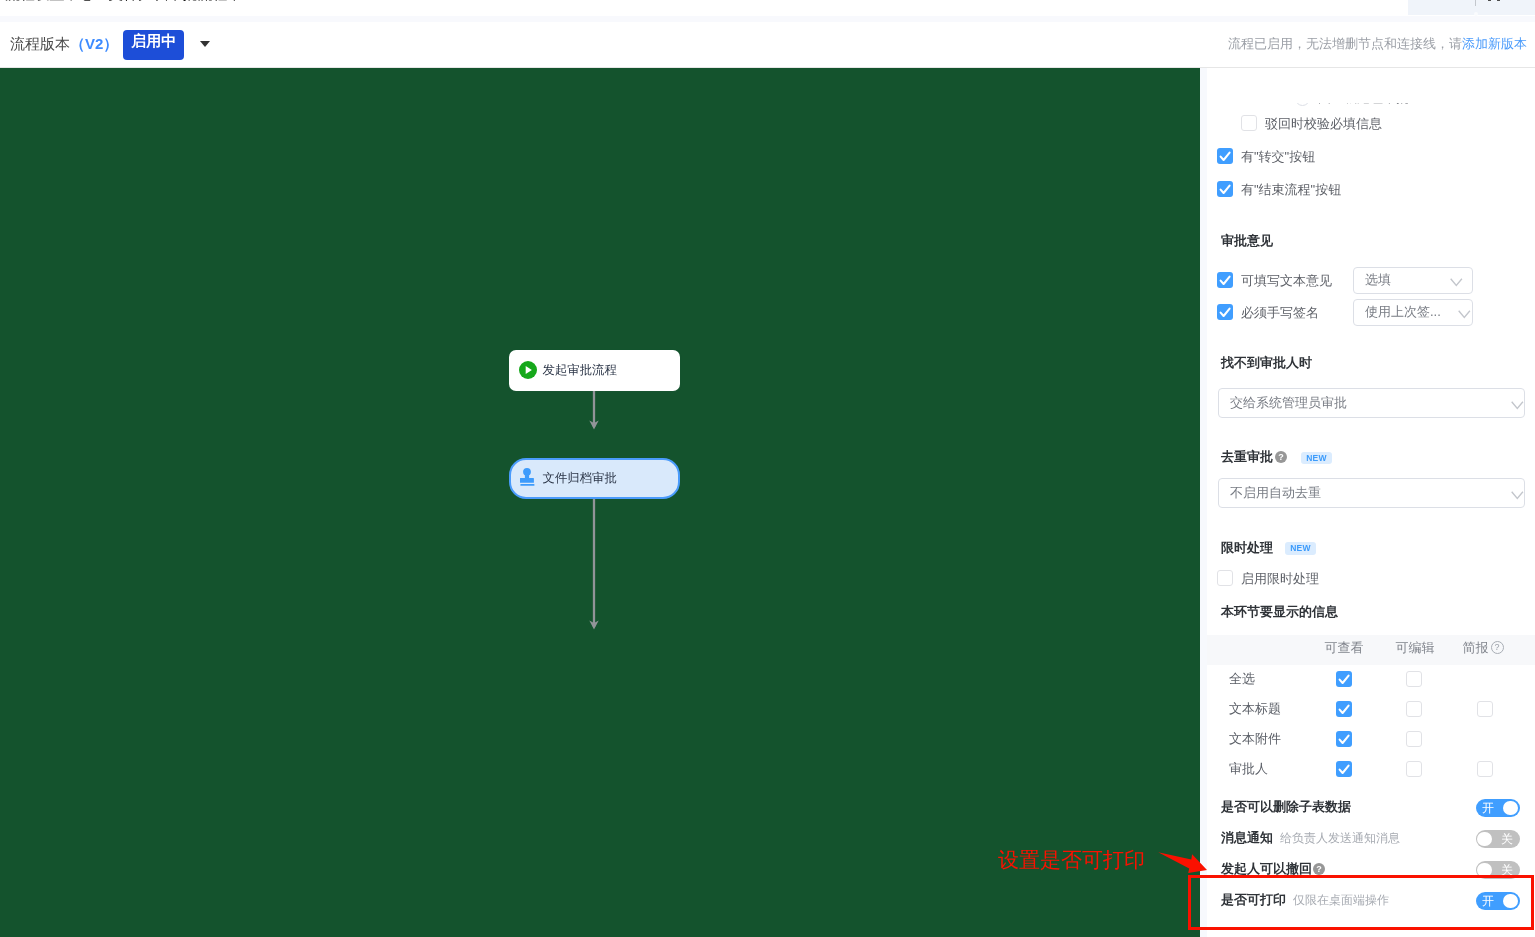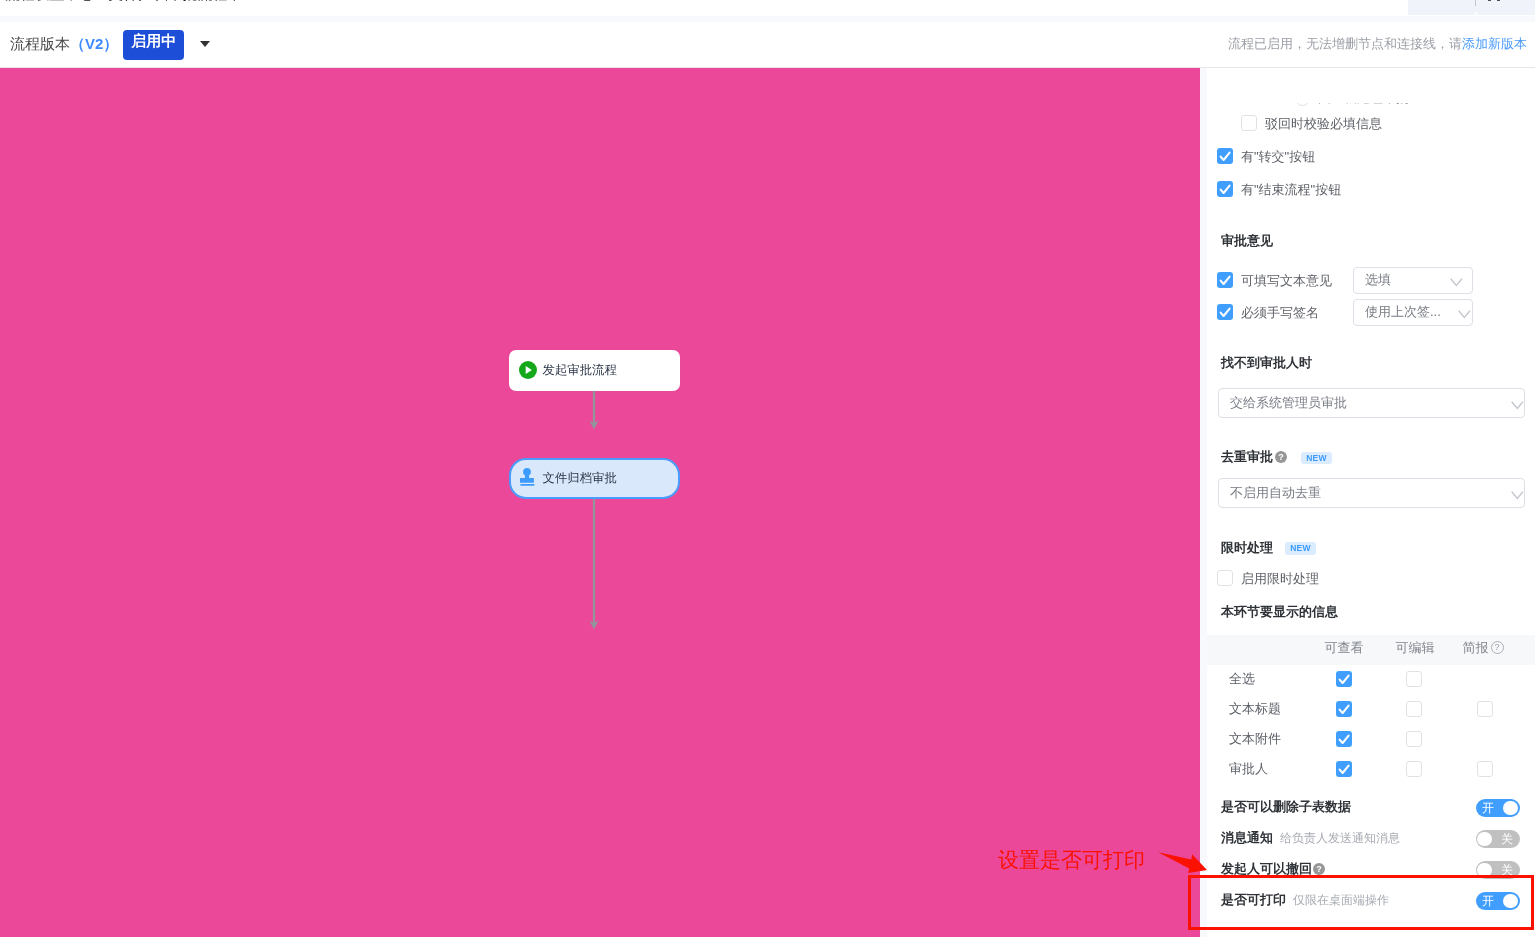--- a/index.html
+++ b/index.html
@@ -39,21 +39,21 @@
   .vb-title .ver { color:#3d8bff; font-weight:600; }
   .vb-badge { filter:opacity(1); margin-left:5px; background:#1d4ed8; color:#fff; font-size:15px; font-weight:700;
      border-radius:4px; width:61px; height:30px; line-height:22px; text-align:center; }
   .vb-caret { margin-left:16px; width:0; height:0; border-left:5.5px solid transparent;
      border-right:5.5px solid transparent; border-top:6.5px solid #333; margin-top:-1px; }
   .vb-right { position:absolute; right:8px; top:0; height:44px; display:flex; align-items:center;
      font-size:13px; color:#9b9fa6; }
   .vb-right a { color:#4a9bfb; text-decoration:none; }
 
   
-  .canvas { position:absolute; left:0; top:68px; width:1200px; height:869px; background:#ec4899; }
+  .canvas { position:absolute; left:0; top:68px; width:1200px; height:869px; background:#14532d; }
   .node { position:absolute; background:#fff; border-radius:7px; box-shadow:0 1px 3px rgba(100,110,130,0.07);
      display:flex; align-items:center; padding-left:10px; font-size:12.4px; color:#2c3648; }
   .node .nlabel { margin-left:5.5px; }
   .node.selected { background:#d9e9fb; border:2px solid #4a9bfb; box-shadow:none; padding-left:9.5px; }
   .node.selected .icn { margin-top:-2px; margin-left:-0.5px; margin-right:2.5px; }
   .edges { position:absolute; left:0; top:0; }
   .node .icn { display:flex; align-items:center; flex:none; margin-top:-1px; }
   .node.n1 { left:509px; top:282px; width:171px; height:41px; }
   .node.n2 { left:509px; top:362px; width:171px; height:41px; border-radius:17px;margin-top:28px; }
   .node.n3 { left:509px; top:562px; width:171px; height:41px; }

